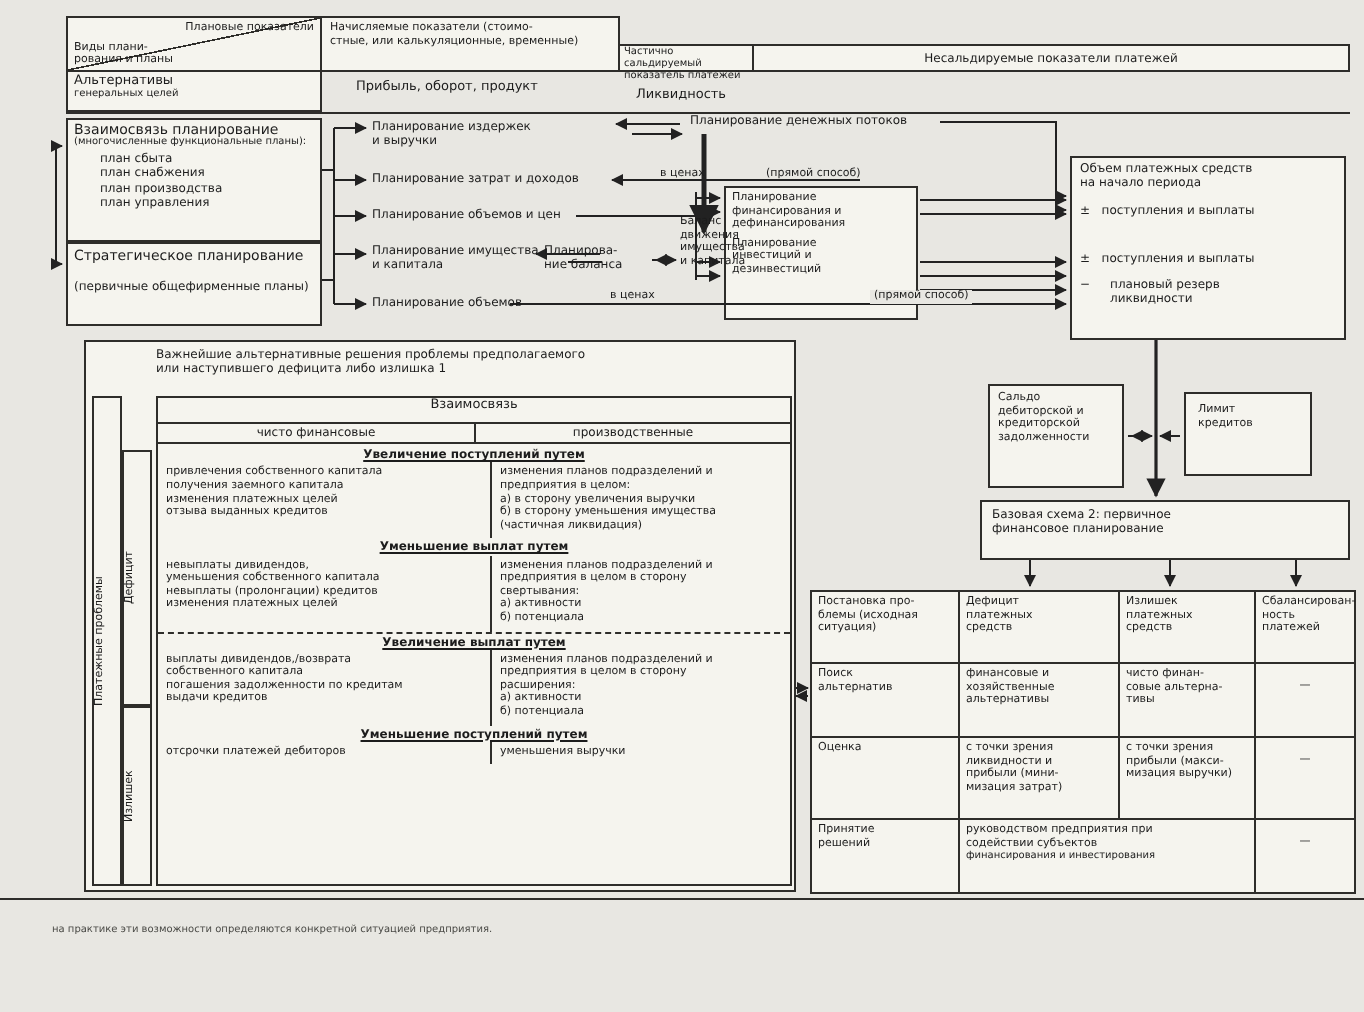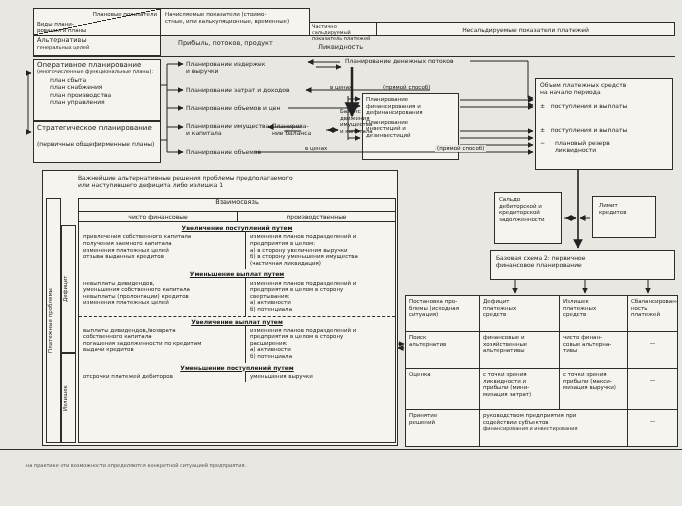--- a/index.html
+++ b/index.html
@@ -48,26 +48,26 @@
   <div class="abs box f55 pre" style="left:160px; top:8px; width:150px; height:28px; padding:2px 4px;">Начисляемые показатели (стоимо-
 стные, или калькуляционные, временные)</div>
   <div class="abs box f5 pre" style="left:309px; top:22px; width:68px; height:14px; padding:1px 2px;">Частично сальдируемый
 показатель платежей</div>
   <div class="abs box f6 ctr" style="left:376px; top:22px; width:299px; height:14px; padding-top:3px;">Несальдируемые показатели платежей</div>
 
   <div class="abs box" style="left:33px; top:35px; width:128px; height:21px;">
     <div class="f65" style="padding:1px 3px 0;">Альтернативы</div>
     <div class="f5" style="padding:0 3px;">генеральных целей</div>
   </div>
-  <div class="abs f65" style="left:178px; top:40px;">Прибыль, потоков, продукт</div>
+  <div class="abs f65" style="left:178px; top:40px;">Прибыль, оборот, продукт</div>
   <div class="abs f65" style="left:318px; top:44px;">Ликвидность</div>
   <div class="abs solidline" style="left:33px; top:56px; width:642px;"></div>
 
   <div class="abs box" style="left:33px; top:59px; width:128px; height:62px;">
-    <div class="f7" style="padding:1px 3px 0;">Оперативное планирование</div>
+    <div class="f7" style="padding:1px 3px 0;">Взаимосвязь планирование</div>
     <div class="f5" style="padding:0 3px;">(многочисленные функциональные планы):</div>
     <div class="f6" style="padding:1px 3px 0 16px;">план сбыта</div>
     <div class="f6" style="padding:0 3px 0 16px;">план снабжения</div>
     <div class="f6" style="padding:0 3px 0 16px;">план производства</div>
     <div class="f6" style="padding:0 3px 0 16px;">план управления</div>
   </div>
   <div class="abs box" style="left:33px; top:121px; width:128px; height:42px;">
     <div class="f7" style="padding:2px 3px 0;">Стратегическое планирование</div>
     <div class="f6" style="padding:8px 3px 0;">(первичные общефирменные планы)</div>
   </div>

